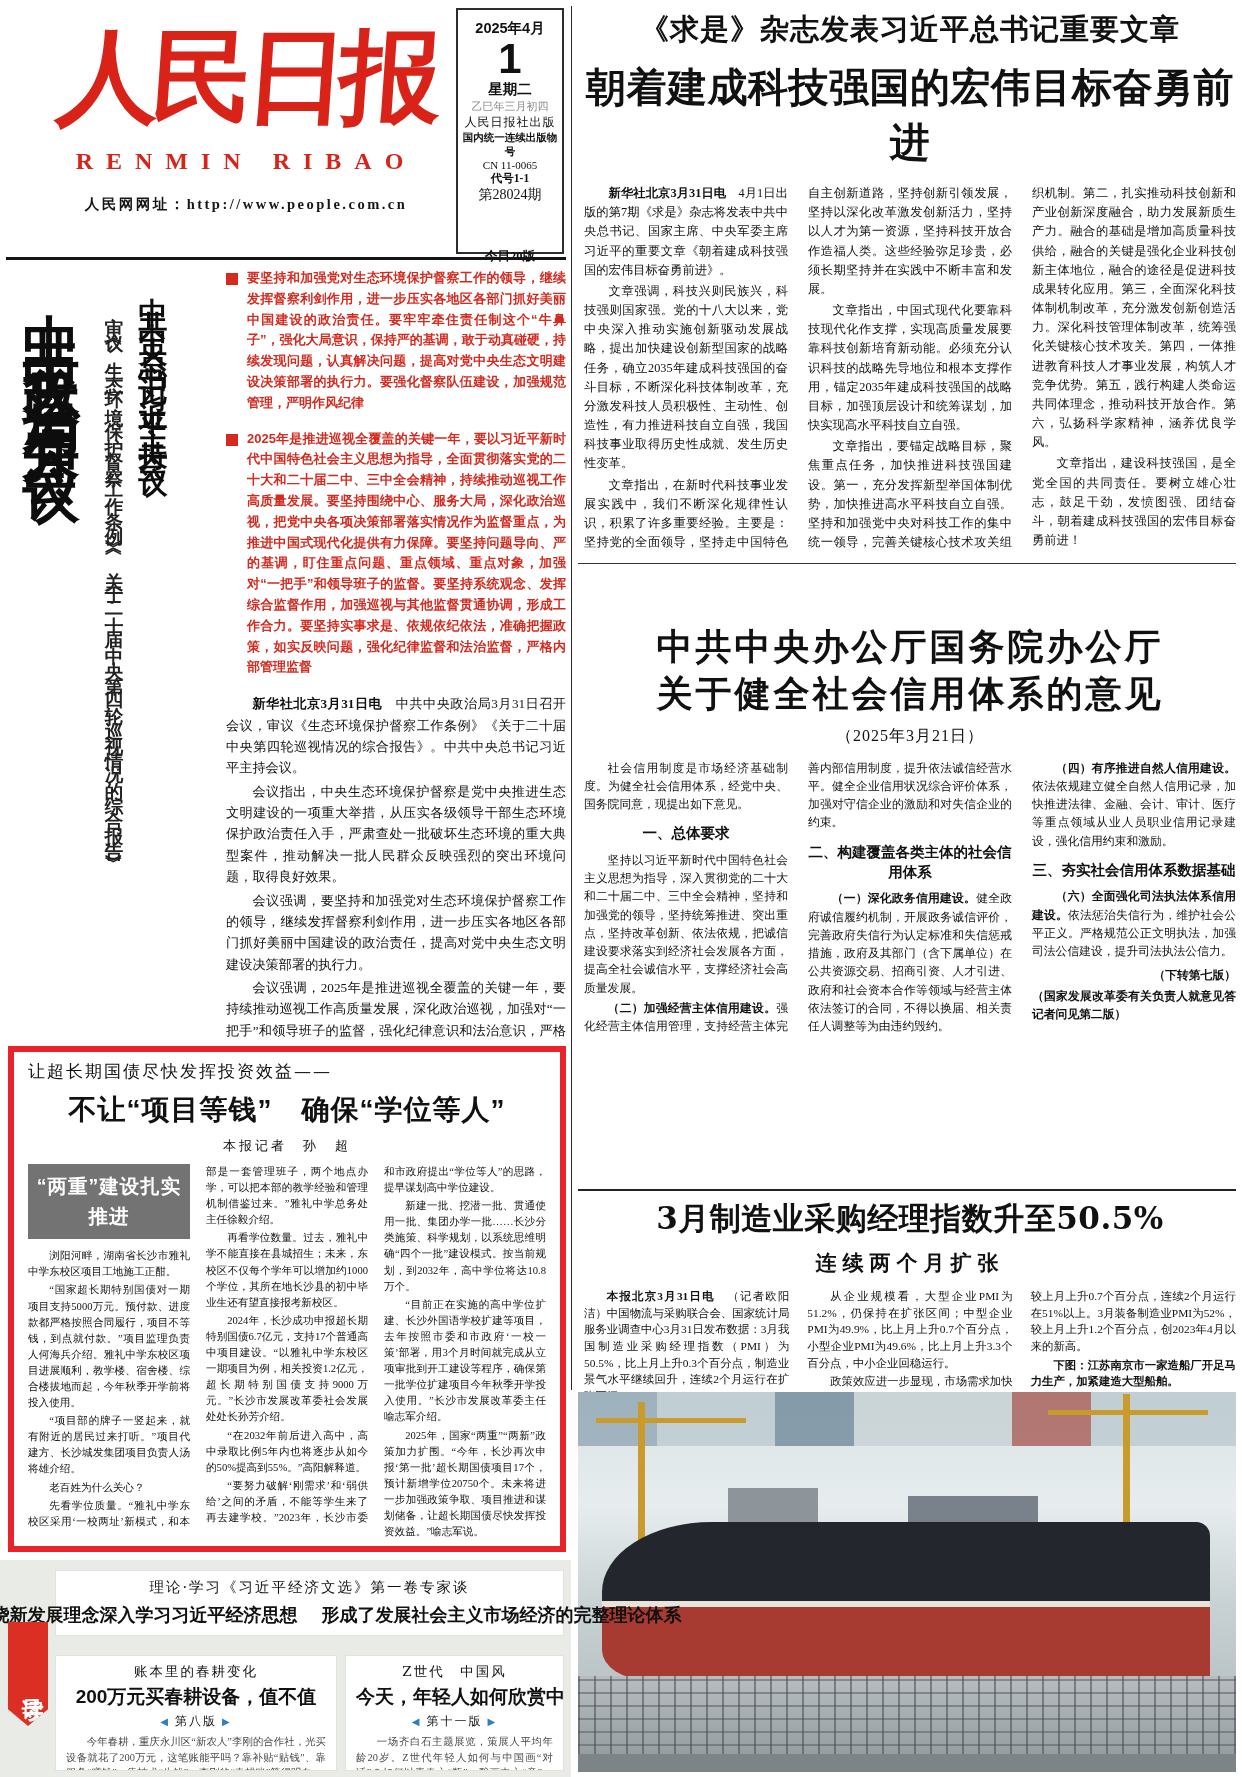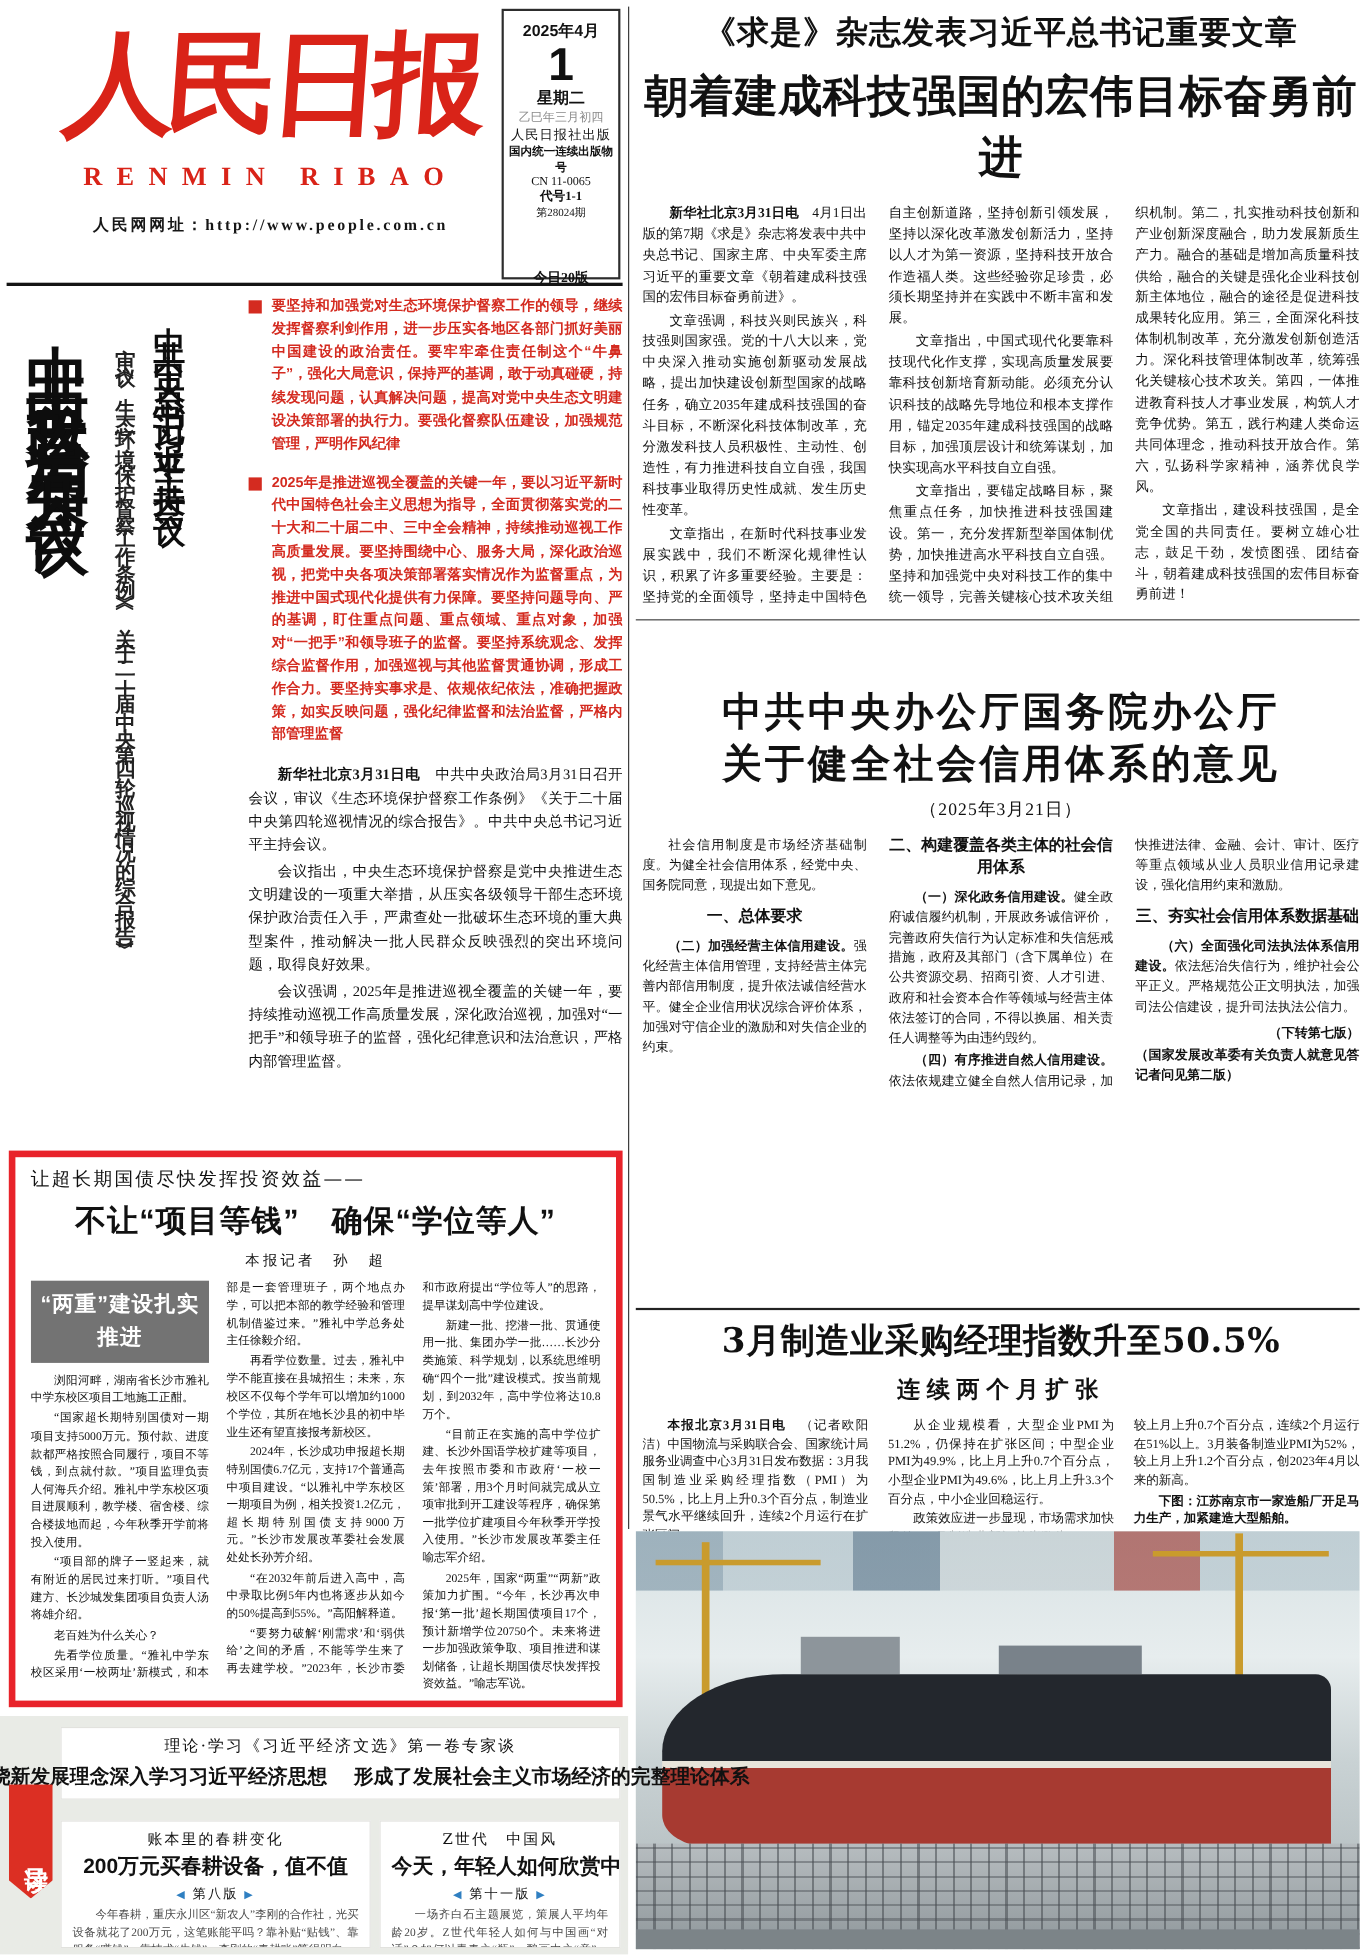--- a/index.html
+++ b/index.html
@@ -20,21 +20,21 @@
 
   .datebox { position:absolute; left:456px; top:8px; width:108px; height:246px; border:2px solid #2d2d2d; background:#fff; padding:9px 3px; display:flex; flex-direction:column; justify-content:space-between; text-align:center; }
   .db-ym { font-size:14.5px; font-weight:700; font-family:"Liberation Sans", sans-serif; }
   .db-day { font-size:42px; font-weight:700; font-family:"Liberation Sans", sans-serif; line-height:1; }
   .db-week { font-size:14.5px; font-weight:700; font-family:"Liberation Sans", sans-serif; }
   .db-lunar { font-size:11px; color:#8a8a8a; }
   .db-pub { font-size:12px; letter-spacing:1px; }
   .db-serial-label { font-size:10.5px; font-weight:700; font-family:"Liberation Sans", sans-serif; }
   .db-serial { font-size:11px; }
   .db-code { font-size:11.5px; font-weight:700; }
-  .db-issue { font-size:10px; }
+  .db-issue { font-size:14px; }
   .db-pages { font-size:12.5px; font-weight:700; font-family:Liberation Serif, serif;margin-top:44px; }
 
   
   .qiushi { position:absolute; left:584px; top:10px; width:652px; }
   .q-kicker { text-align:center; font-family:"Liberation Sans", sans-serif; font-weight:800; font-size:29px; letter-spacing:1px; }
   .q-headline { text-align:center; font-family:"Liberation Sans", sans-serif; font-weight:900; font-size:40px; margin-top:10px; letter-spacing:0.5px; }
   .q-body { margin-top:14px; column-count:3; column-gap:20px; font-size:12.3px; line-height:1.56; text-align:justify; height:428px; overflow:hidden; }
   .q-body p, .o-body p, .pmi-body p, .pol-body p, .cs-body p { text-indent:2em; margin-bottom:2px; }
 
   
@@ -173,32 +173,34 @@
             <span>要坚持和加强党对生态环境保护督察工作的领导，继续发挥督察利剑作用，进一步压实各地区各部门抓好美丽中国建设的政治责任。要牢牢牵住责任制这个“牛鼻子”，强化大局意识，保持严的基调，敢于动真碰硬，持续发现问题，认真解决问题，提高对党中央生态文明建设决策部署的执行力。要强化督察队伍建设，加强规范管理，严明作风纪律</span>
           </div>
           <div class="bullet">
             <span class="sq"></span>
             <span>2025年是推进巡视全覆盖的关键一年，要以习近平新时代中国特色社会主义思想为指导，全面贯彻落实党的二十大和二十届二中、三中全会精神，持续推动巡视工作高质量发展。要坚持围绕中心、服务大局，深化政治巡视，把党中央各项决策部署落实情况作为监督重点，为推进中国式现代化提供有力保障。要坚持问题导向、严的基调，盯住重点问题、重点领域、重点对象，加强对“一把手”和领导班子的监督。要坚持系统观念、发挥综合监督作用，加强巡视与其他监督贯通协调，形成工作合力。要坚持实事求是、依规依纪依法，准确把握政策，如实反映问题，强化纪律监督和法治监督，严格内部管理监督</span>
           </div>
         </div>
       <div class="pol-body">
           <p><b>新华社北京3月31日电　</b>中共中央政治局3月31日召开会议，审议《生态环境保护督察工作条例》《关于二十届中央第四轮巡视情况的综合报告》。中共中央总书记习近平主持会议。</p>
           <p>会议指出，中央生态环境保护督察是党中央推进生态文明建设的一项重大举措，从压实各级领导干部生态环境保护政治责任入手，严肃查处一批破坏生态环境的重大典型案件，推动解决一批人民群众反映强烈的突出环境问题，取得良好效果。</p>
+          <p>会议强调，要坚持和加强党对生态环境保护督察工作的领导，继续发挥督察利剑作用，进一步压实各地区各部门抓好美丽中国建设的政治责任，提高对党中央生态文明建设决策部署的执行力。</p>
           <p>会议强调，2025年是推进巡视全覆盖的关键一年，要持续推动巡视工作高质量发展，深化政治巡视，加强对“一把手”和领导班子的监督，强化纪律意识和法治意识，严格内部管理监督。</p>
         </div>
     </div>
   </div>
 
   <div class="opinion">
     <div class="o-h1">中共中央办公厅国务院办公厅</div>
     <div class="o-h1">关于健全社会信用体系的意见</div>
     <div class="o-date">（2025年3月21日）</div>
     <div class="o-body">
         <p class="para">社会信用制度是市场经济基础制度。为健全社会信用体系，经党中央、国务院同意，现提出如下意见。</p>
         <p class="sec">一、总体要求</p>
+        <p class="para">坚持以习近平新时代中国特色社会主义思想为指导，深入贯彻党的二十大和二十届二中、三中全会精神，坚持和加强党的领导，坚持统筹推进、突出重点，坚持改革创新、依法依规，把诚信建设要求落实到经济社会发展各方面，提高全社会诚信水平，支撑经济社会高质量发展。</p>
         <p class="para"><b>（二）加强经营主体信用建设。</b>强化经营主体信用管理，支持经营主体完善内部信用制度，提升依法诚信经营水平。健全企业信用状况综合评价体系，加强对守信企业的激励和对失信企业的约束。</p>
         <p class="sec">二、构建覆盖各类主体的社会信用体系</p>
         <p class="para"><b>（一）深化政务信用建设。</b>健全政府诚信履约机制，开展政务诚信评价，完善政府失信行为认定标准和失信惩戒措施，政府及其部门（含下属单位）在公共资源交易、招商引资、人才引进、政府和社会资本合作等领域与经营主体依法签订的合同，不得以换届、相关责任人调整等为由违约毁约。</p>
         <p class="para"><b>（四）有序推进自然人信用建设。</b>依法依规建立健全自然人信用记录，加快推进法律、金融、会计、审计、医疗等重点领域从业人员职业信用记录建设，强化信用约束和激励。</p>
         <p class="sec">三、夯实社会信用体系数据基础</p>
         <p class="para"><b>（六）全面强化司法执法体系信用建设。</b>依法惩治失信行为，维护社会公平正义。严格规范公正文明执法，加强司法公信建设，提升司法执法公信力。</p>
         <p class="note">（下转第七版）</p>
         <p class="note2">（国家发展改革委有关负责人就意见答记者问见第二版）</p>
       </div>
   </div>

